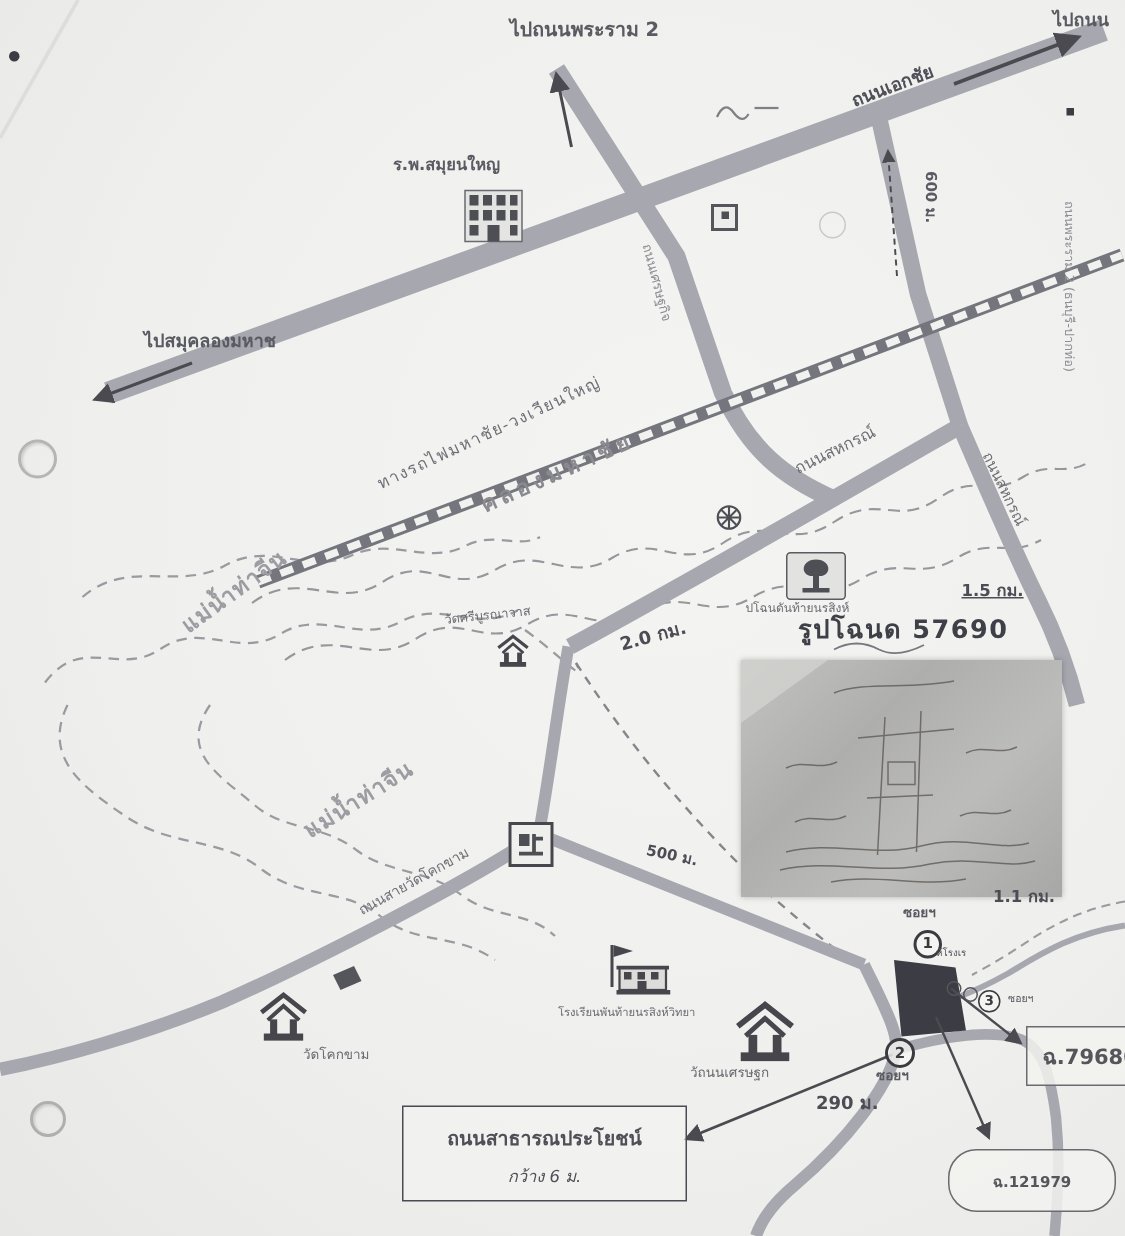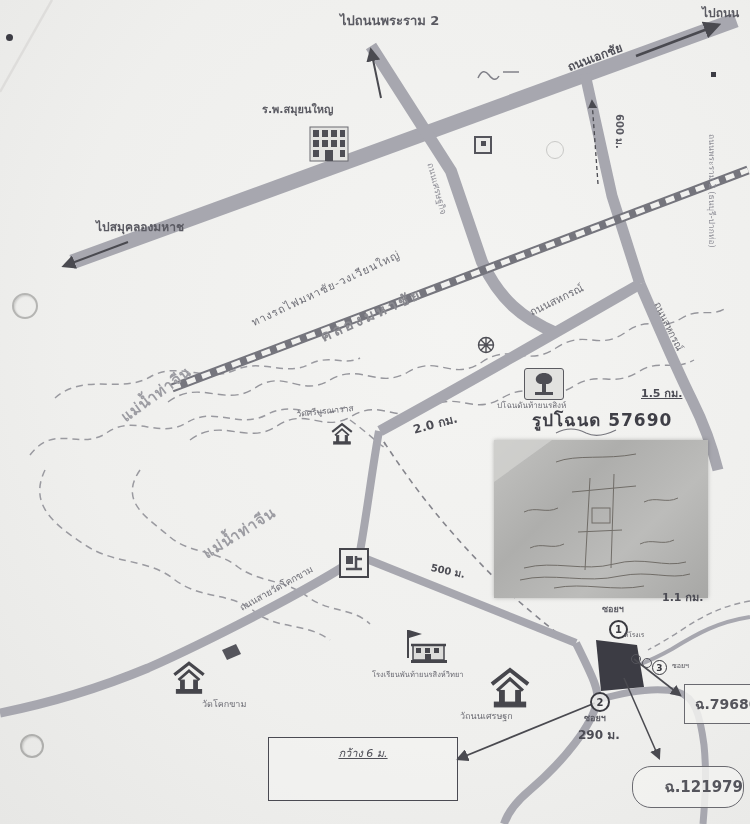--- a/index.html
+++ b/index.html
@@ -295,26 +295,27 @@
   <div class="circle-num" style="left:652px;top:660px;width:13px;height:13px;font-size:9px;border-width:1.5px;">
       <span>3</span>
     </div>
   <div class="lbl" style="left:672px;top:663px;font-size:7px;color:#55555c;">ซอยฯ</div>
 
   <div class="circle-num" style="left:590px;top:692px;width:16px;height:16px;font-size:10px;">
       <span>2</span>
     </div>
   <div class="lbl bold" style="left:584px;top:714px;font-size:9px;">ซอยฯ</div>
 
-  <div class="lbl dist" style="left:578px;top:729px;font-size:12px;">290 ม.</div>
+  <div class="lbl dist" style="left:544px;top:729px;font-size:12px;">290 ม.</div>
 
   <div class="ref-box" style="left:684px;top:684px;width:100px;height:38px;font-size:14px;padding-left:10px;">
     <span>ฉ.79680</span>
   </div>
-  <div class="ref-box" style="left:632px;top:766px;width:110px;height:40px;font-size:15px;justify-content:flex-end;border-radius:19px;">
+  <div class="ref-box" style="left:632px;top:766px;width:110px;height:40px;font-size:10px;justify-content:center;border-radius:19px;">
     <span>ฉ.121979</span>
   </div>
 
   <div class="note-box" style="left:268px;top:737px;width:188px;height:62px;">
-    <div style="font-size:11px;margin-top:6px;font-style:italic;text-decoration:underline;">กว้าง 6 ม.</div>
+    <div class="bold" style="font-size:13px;margin-top:10px;">ถนนสาธารณประโยชน์</div>
+    <div style="font-size:11px;margin-top:6px;font-style:italic;">กว้าง 6 ม.</div>
   </div>
 
 </div>
 
 </body></html>

